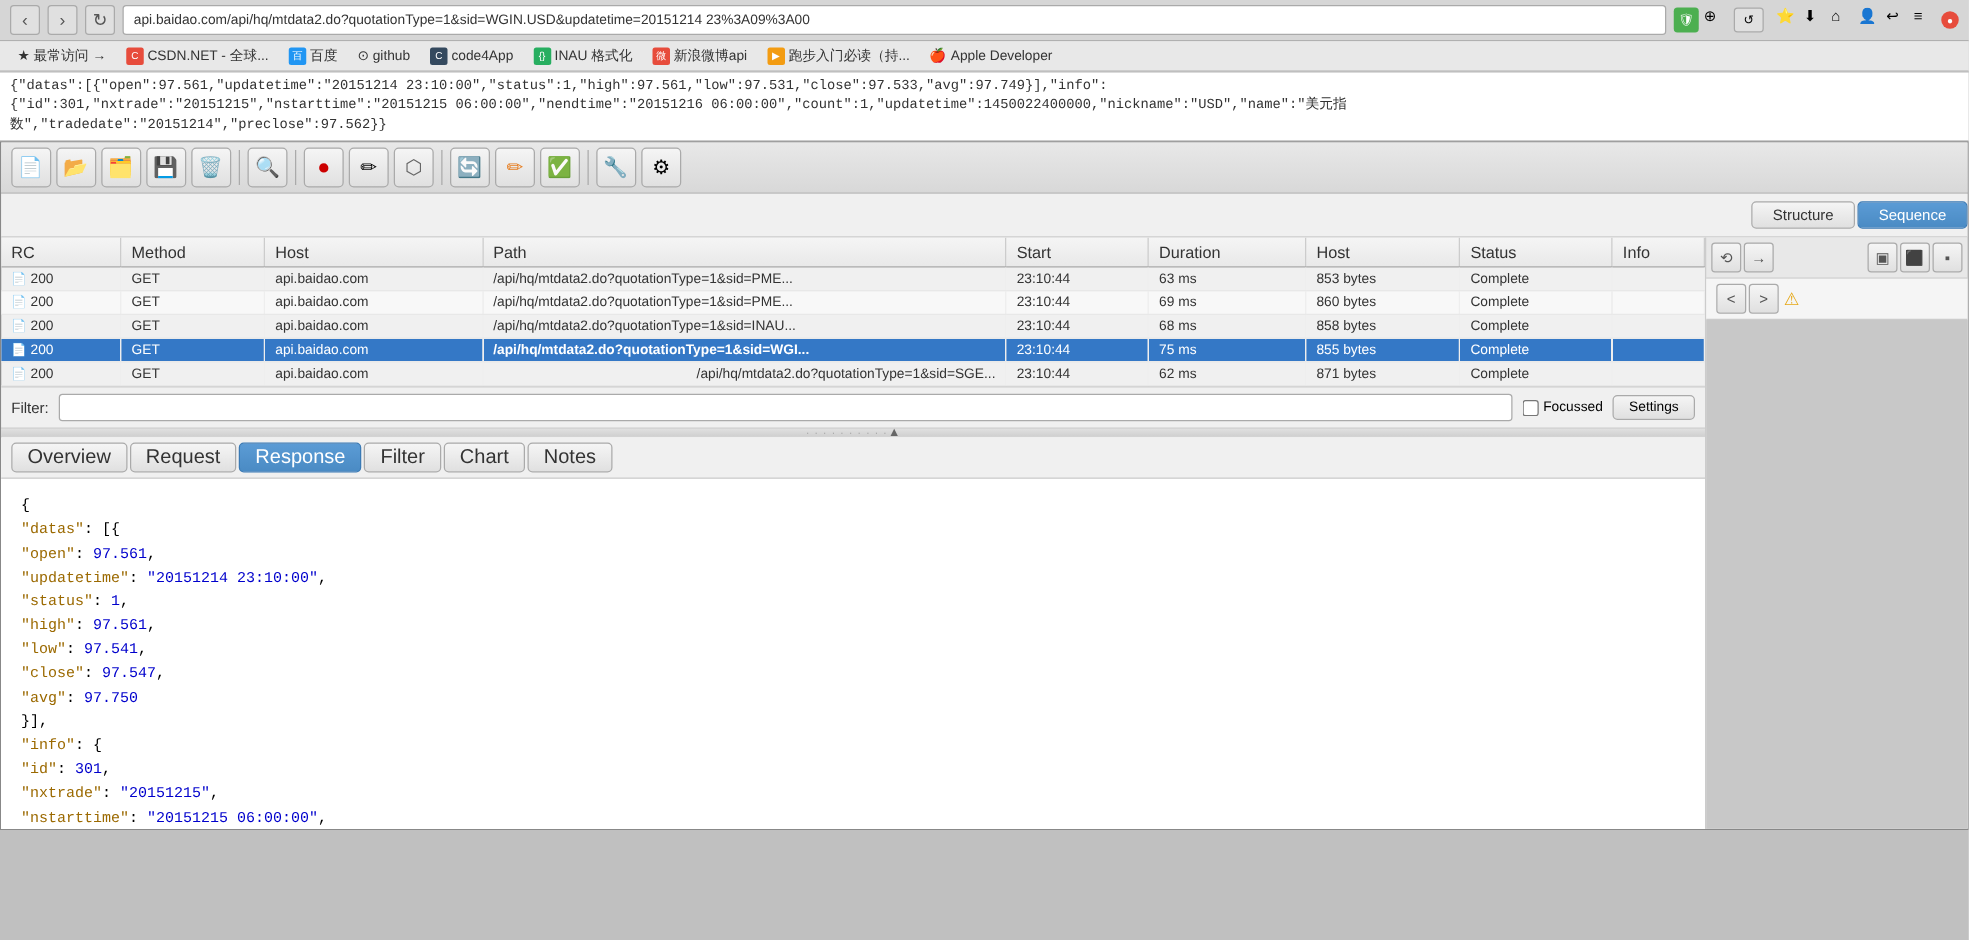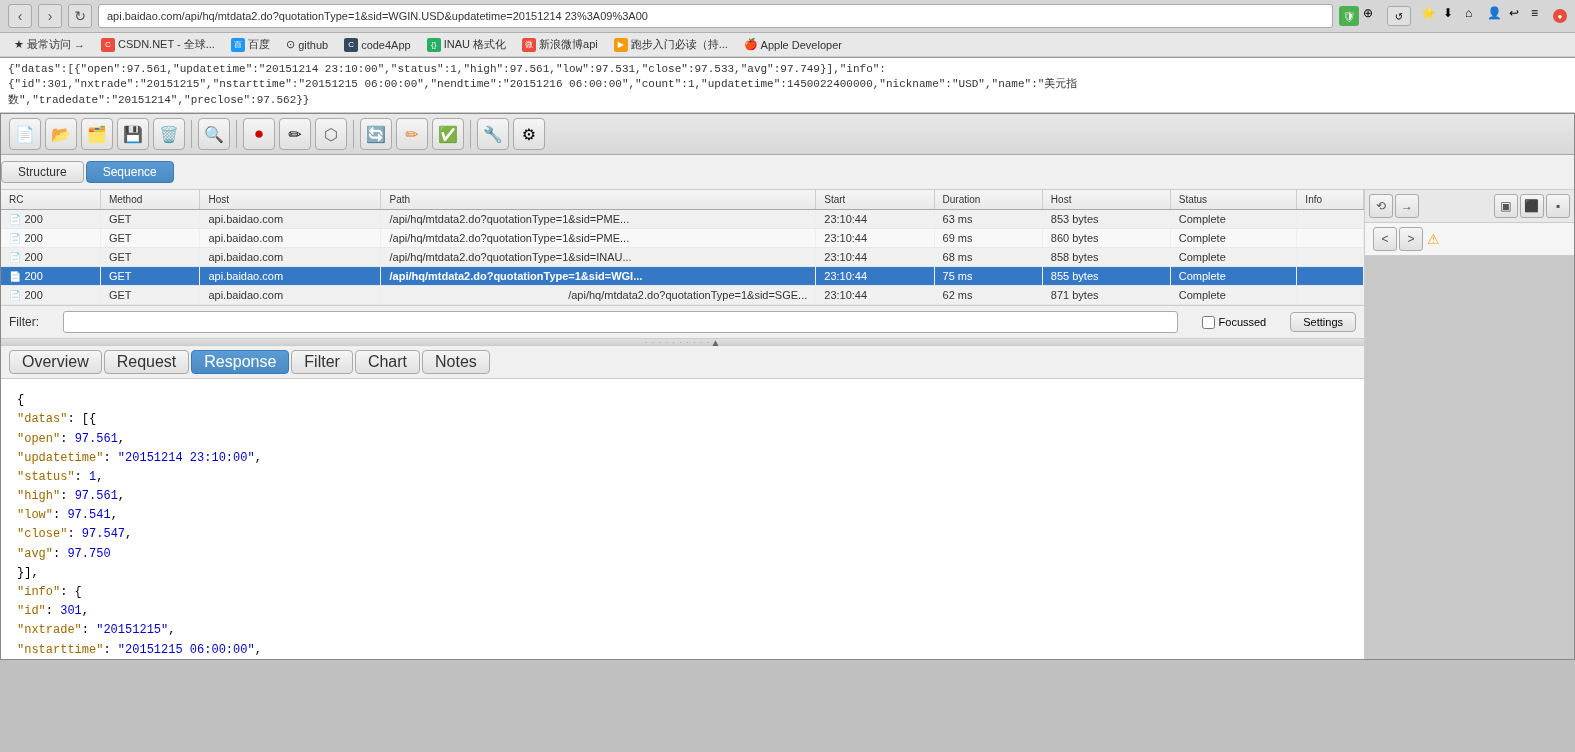--- a/index.html
+++ b/index.html
@@ -25,36 +25,36 @@
     .win-min { background: #febc2e; }
     .win-max { background: #28c840; }
     .window-title { font-size: 12px; color: #333; font-weight: 500; }
 
     
     .toolbar { background: linear-gradient(to bottom, #e8e8e8, #d8d8d8); border-bottom: 1px solid #aaa; padding: 4px 8px; display: flex; align-items: center; gap: 4px; }
     .tool-btn { width: 32px; height: 32px; display: flex; align-items: center; justify-content: center; background: linear-gradient(to bottom, #f5f5f5, #e0e0e0); border: 1px solid #aaa; border-radius: 4px; cursor: pointer; font-size: 16px; }
     .tool-separator { width: 1px; height: 28px; background: #aaa; margin: 0 2px; }
 
     
-    .view-tabs { display: flex; justify-content: flex-start; padding: 6px 0; background: #f0f0f0; border-bottom: 1px solid #ccc; gap: 2px; }
+    .view-tabs { display: flex; justify-content: flex-end; padding: 6px 0; background: #f0f0f0; border-bottom: 1px solid #ccc; gap: 2px; }
     .view-tab { padding: 3px 16px; border: 1px solid #aaa; background: linear-gradient(to bottom, #f5f5f5, #e0e0e0); border-radius: 4px; cursor: pointer; font-size: 12px; color: #333; }
     .view-tab.active { background: linear-gradient(to bottom, #5b9bd5, #4a8bc4); color: white; border-color: #3a7ab5; }
     .left-panel { flex: 1; min-width: 0; }
 
     
     .requests-table { width: 100%; border-collapse: collapse; }
     .requests-table thead tr { background: linear-gradient(to bottom, #f5f5f5, #e8e8e8); }
-    .requests-table th { padding: 4px 8px; border-bottom: 1px solid #aaa; border-right: 1px solid #ccc; text-align: left; font-weight: normal; font-size: 10px; color: #333; white-space: nowrap; }
+    .requests-table th { padding: 4px 8px; border-bottom: 1px solid #aaa; border-right: 1px solid #ccc; text-align: left; font-weight: normal; font-size: 13px; color: #333; white-space: nowrap; }
     .requests-table td { padding: 3px 8px; border-bottom: 1px solid #e8e8e8; border-right: 1px solid #eee; font-size: 11px; color: #333; white-space: nowrap; overflow: hidden; max-width: 200px; text-overflow: ellipsis; }
     .requests-table tr:nth-child(even) { background: #f8f8f8; }
     .requests-table tr.selected { background: #3478c6 !important; }
     .requests-table tr.selected td { color: white !important; }
 
     
-    .filter-bar { display: flex; align-items: center; padding: 5px 8px; border-top: 1px solid #ccc; background: #f0f0f0; gap: 24px; }
+    .filter-bar { display: flex; align-items: center; padding: 5px 8px; border-top: 1px solid #ccc; background: #f0f0f0; gap: 8px; }
     .filter-label { font-size: 12px; color: #333; }
     .filter-input { flex: 1; height: 22px; border: 1px solid #aaa; border-radius: 3px; padding: 0 6px; font-size: 11px; background: white; }
     .focussed-check { display: flex; align-items: center; gap: 4px; font-size: 11px; }
     .settings-btn { padding: 3px 12px; background: linear-gradient(to bottom, #f5f5f5, #e0e0e0); border: 1px solid #aaa; border-radius: 4px; cursor: pointer; font-size: 11px; }
 
     
     .resize-handle { height: 8px; background: linear-gradient(to bottom, #e0e0e0, #d0d0d0); border-top: 1px solid #ccc; border-bottom: 1px solid #ccc; display: flex; align-items: center; justify-content: center; cursor: ns-resize; }
     .resize-dots { color: #999; font-size: 8px; letter-spacing: 1px; }
 
     

